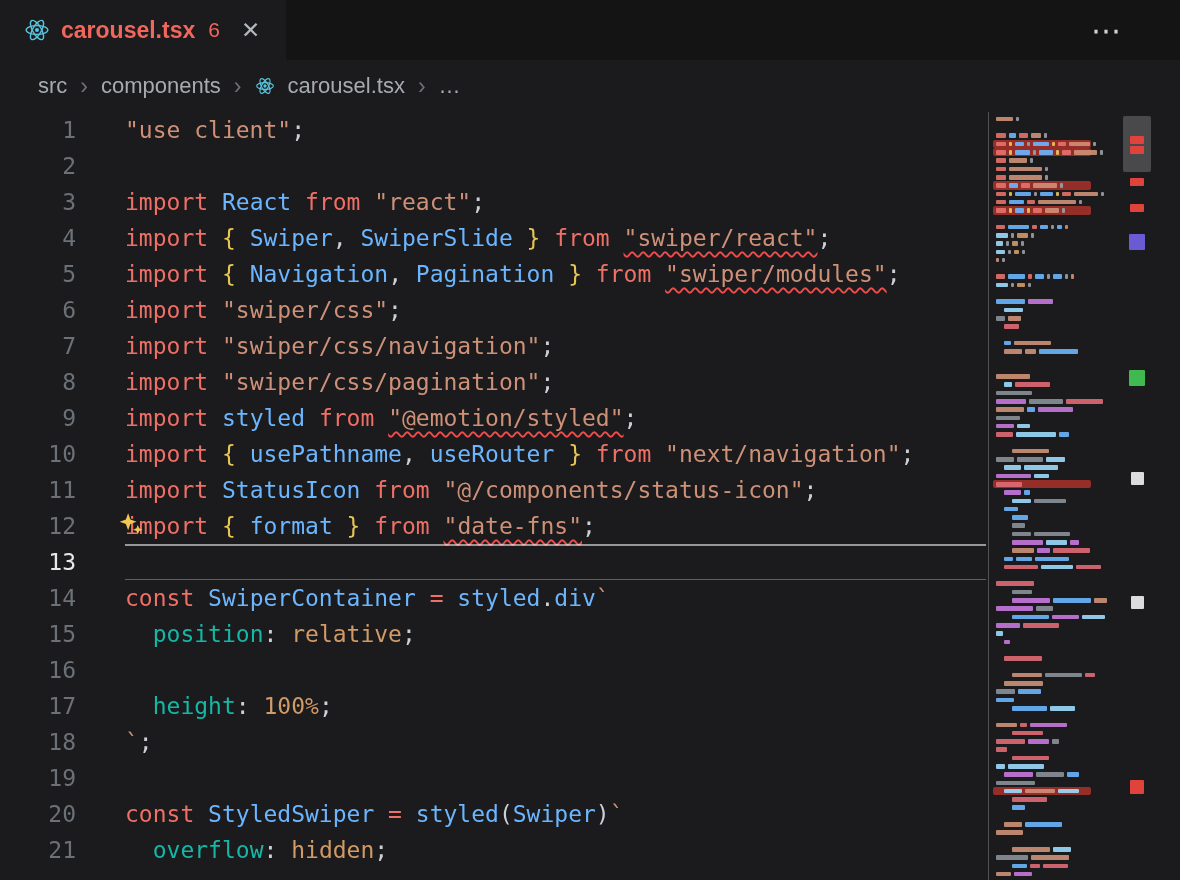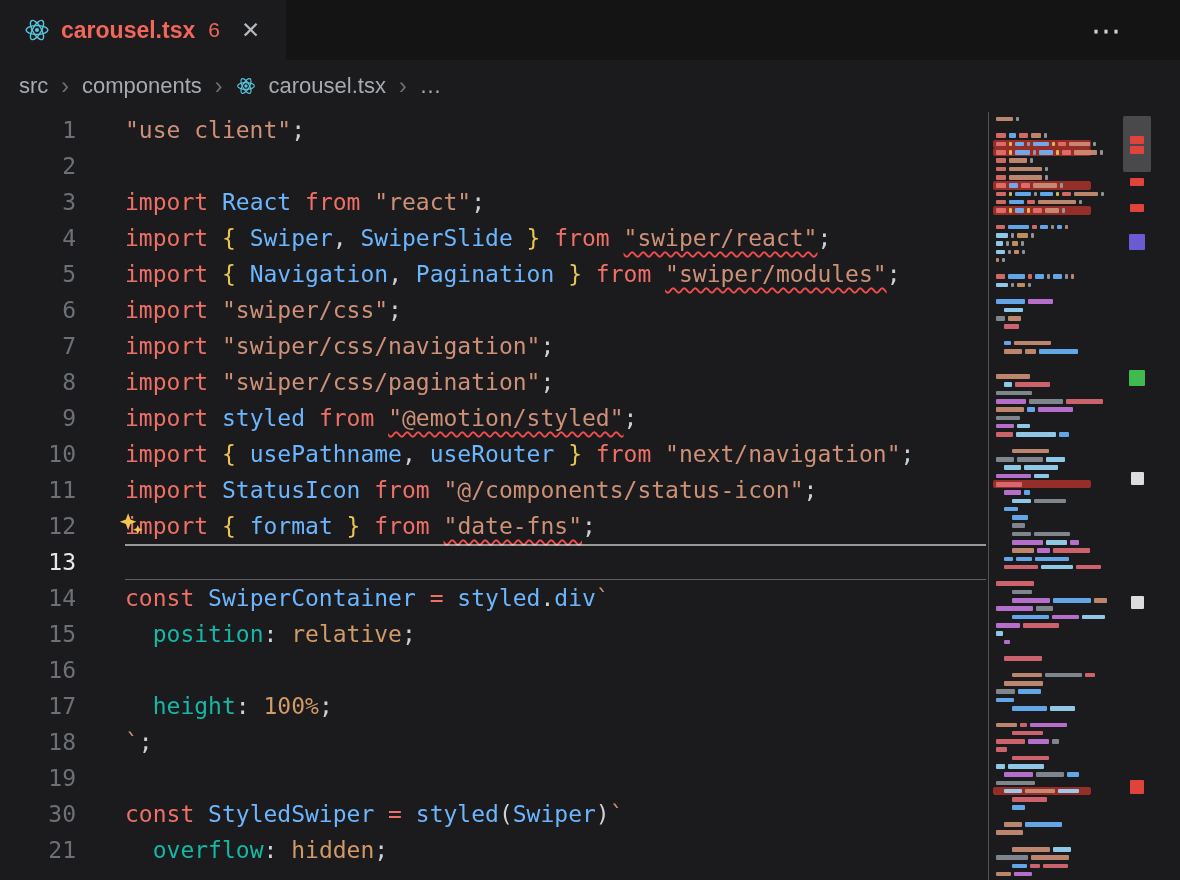--- a/index.html
+++ b/index.html
@@ -11,21 +11,21 @@
   .tabbar{position:absolute;top:0;left:0;right:0;height:60px;background:#141415;display:flex;align-items:stretch}
   .tab{display:flex;align-items:center;gap:11px;padding:0 16px 0 24px;background:#1b1b1d;min-width:286px;cursor:pointer}
   .tab-icon svg{display:block}
   .tab-label{font-size:23px;font-weight:bold;color:#f2675c}
   .tab-badge{font-size:21px;color:#f2675c;margin-left:2px}
   .tab-close{color:#b4b9be;font-size:23px;margin-left:10px;line-height:1}
   .tab-actions{margin-left:auto;margin-right:58px;align-self:center;color:#d0d3d6;font-size:30px;letter-spacing:1px;cursor:pointer}
 
   
   .breadcrumbs{position:absolute;top:60px;left:0;right:0;height:52px;display:flex;align-items:center;
-               padding-left:19px;gap:13px;background:#1b1b1d;font-size:22px;color:#a6abb1}
+               padding-left:38px;gap:13px;background:#1b1b1d;font-size:22px;color:#a6abb1}
   .breadcrumbs .sep{color:#6d7277;font-size:23px}
   .crumb{cursor:pointer}
   .crumb-icon{display:flex;align-items:center}
 
   
   .editor{position:absolute;top:112px;left:0;width:986px;height:768px;overflow:hidden;
           font-family:"DejaVu Sans Mono",monospace;font-size:23px}
   .lens{height:36px;padding:7px 0 0 125px;font-family:"Liberation Sans",sans-serif;
         font-size:17.5px;color:#878d96;cursor:pointer}
   .code-line{display:flex;height:36px;line-height:36px;position:relative}
@@ -182,21 +182,21 @@
         </div>
         <div class="code-line">
           <span class="ln">18</span>
           <span class="lc"><span class="tk-s">`</span><span class="tk-p">;</span></span>
         </div>
         <div class="code-line">
           <span class="ln">19</span>
           <span class="lc"></span>
         </div>
         <div class="code-line">
-          <span class="ln">30</span>
+          <span class="ln">20</span>
           <span class="lc"><span class="tk-k">const </span><span class="tk-i">StyledSwiper</span><span class="tk-o"> = </span><span class="tk-i">styled</span><span class="tk-p">(</span><span class="tk-i">Swiper</span><span class="tk-p">)</span><span class="tk-s">`</span></span>
         </div>
         <div class="code-line">
           <span class="ln">21</span>
           <span class="lc"><span class="tk-w">  </span><span class="tk-c">overflow</span><span class="tk-p">: </span><span class="tk-v">hidden</span><span class="tk-p">;</span></span>
         </div>
       </div>
   </div>
 
   <div class="minimap">

